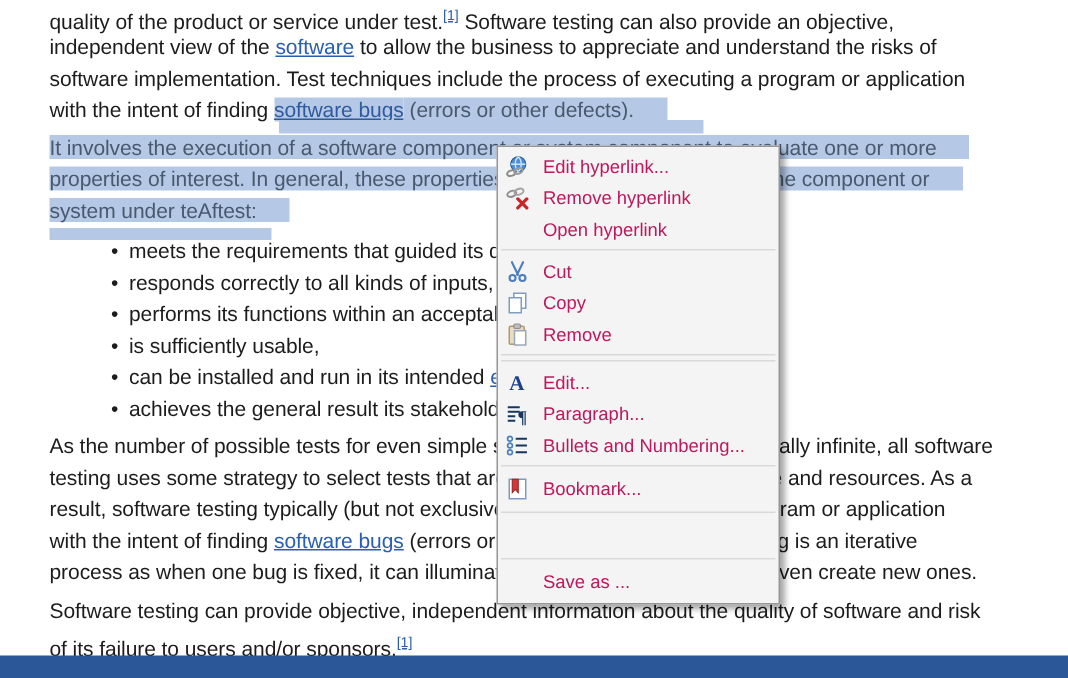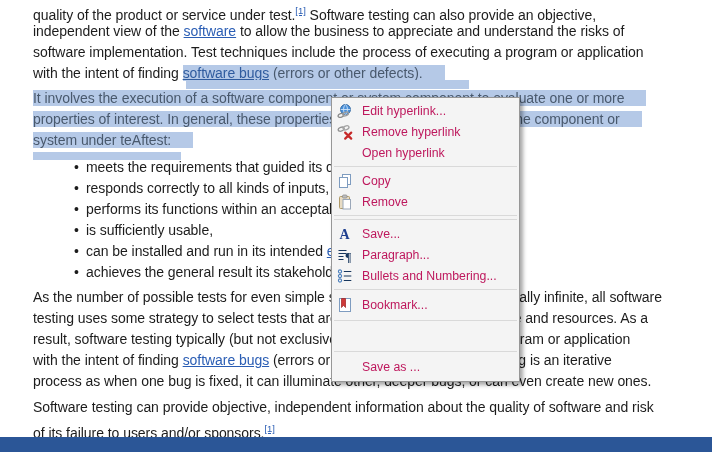--- a/index.html
+++ b/index.html
@@ -91,20 +91,30 @@
         <span class="mi-label">Remove hyperlink</span>
       </div>
       <div class="menu-item">
         <span class="mi-icon"></span>
         <span class="mi-label">Open hyperlink</span>
       </div>
       <div class="menu-sep"></div>
       <div class="menu-item">
         <span class="mi-icon">
           <svg width="16" height="16" viewBox="0 0 16 16">
+            <path d="M4.3 1.8l4 8.4M11.7 1.8l-4 8.4" stroke="#4a7ebc" stroke-width="1.4" stroke-linecap="round"></path>
+            <circle cx="4.7" cy="12.3" r="2" fill="none" stroke="#4a7ebc" stroke-width="1.4"></circle>
+            <circle cx="11.3" cy="12.3" r="2" fill="none" stroke="#4a7ebc" stroke-width="1.4"></circle>
+          </svg>
+        </span>
+        <span class="mi-label">Cut</span>
+      </div>
+      <div class="menu-item">
+        <span class="mi-icon">
+          <svg width="16" height="16" viewBox="0 0 16 16">
             <rect x="5.5" y="1.5" width="8" height="10" fill="#fff" stroke="#7e9cc0"></rect>
             <rect x="2.5" y="4.5" width="8" height="10" fill="#fff" stroke="#7e9cc0"></rect>
           </svg>
         </span>
         <span class="mi-label">Copy</span>
       </div>
       <div class="menu-item">
         <span class="mi-icon">
           <svg width="16" height="16" viewBox="0 0 16 16">
             <rect x="2.5" y="2.5" width="10" height="12" rx="1" fill="#e8dcc4" stroke="#b09a68"></rect>
@@ -115,21 +125,21 @@
         <span class="mi-label">Remove</span>
       </div>
       <div class="menu-sep"></div>
       <div class="menu-sep"></div>
       <div class="menu-item">
         <span class="mi-icon">
           <svg width="16" height="16" viewBox="0 0 16 16">
             <text x="2.5" y="13" font-family="Liberation Serif,serif" font-size="14" font-weight="bold" fill="#1f3f8f">A</text>
           </svg>
         </span>
-        <span class="mi-label">Save...</span>
+        <span class="mi-label">Edit...</span>
       </div>
       <div class="menu-item">
         <span class="mi-icon">
           <svg width="16" height="16" viewBox="0 0 16 16">
             <path d="M1.5 3.5h8M1.5 6.5h8M1.5 9.5h5M1.5 12.5h5" stroke="#17365d" stroke-width="1.2"></path>
             <text x="8" y="14" font-family="Liberation Serif,serif" font-size="12" font-weight="bold" fill="#17365d">¶</text>
           </svg>
         </span>
         <span class="mi-label">Paragraph...</span>
       </div>

